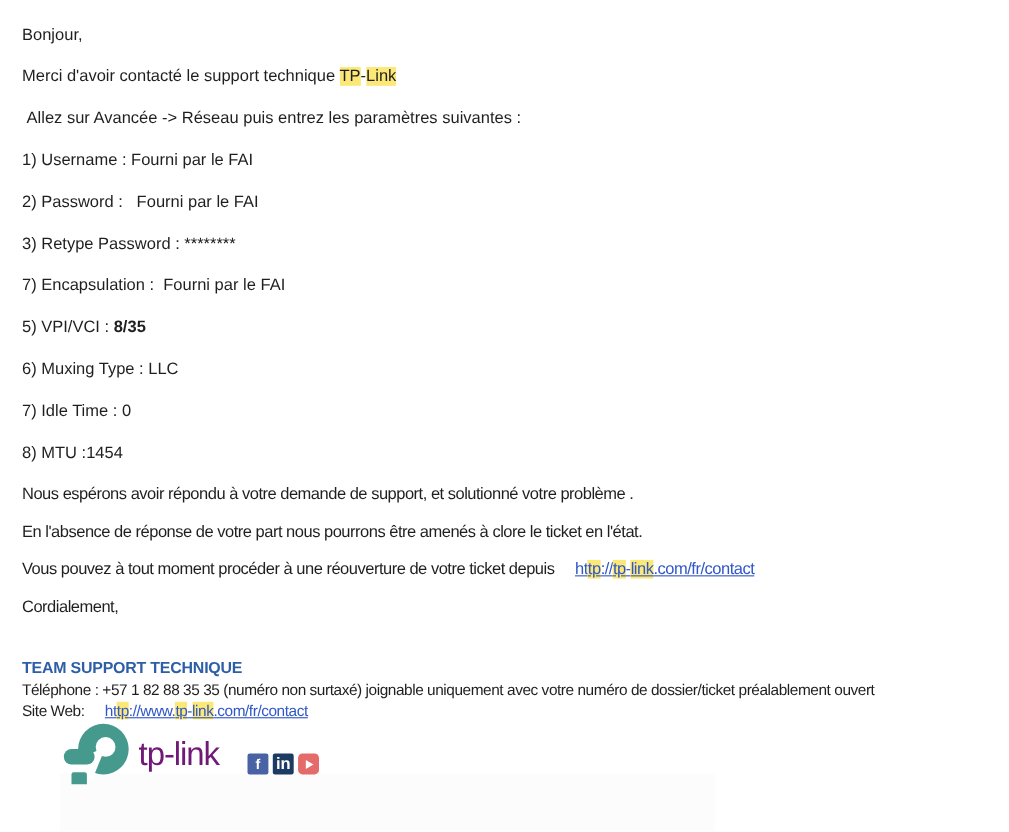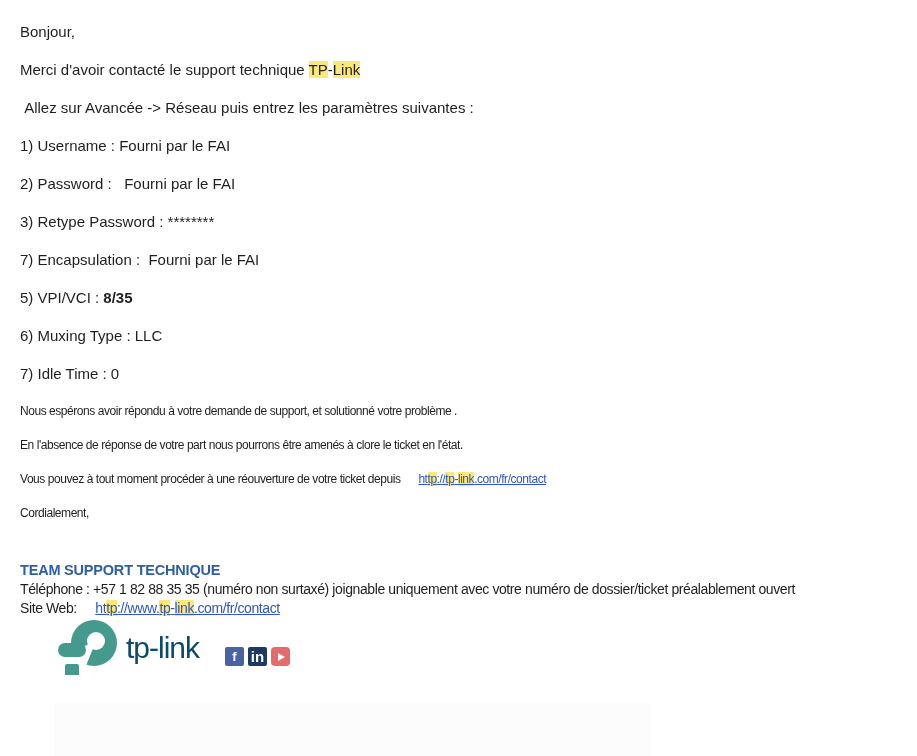--- a/index.html
+++ b/index.html
@@ -11,35 +11,35 @@
     --linkedin:#1d3a63;
     --youtube:#e56a6a;
     --text:#1f1f1f;
   }
   *{box-sizing:border-box;}
   html,body{margin:0;padding:0;}
   body{width:917px;height:756px;background:#ffffff;overflow:hidden;
        font-family:"Liberation Sans",sans-serif;color:var(--text);}
   .page{position:relative;width:904px;height:756px;padding:22px 20px 0;overflow:hidden;}
   .gray-band{position:absolute;left:55px;top:703px;width:595px;height:53px;background:#fcfcfc;}
-  p{margin:0 0 19px;line-height:19px;font-size:12px;white-space:pre-wrap;}
+  p{margin:0 0 19px;line-height:19px;font-size:15px;white-space:pre-wrap;}
   .cal{font-size:15px;}
   .settings{margin-top:3px;}
   .settings b{font-weight:bold;}
   .nar{letter-spacing:-0.45px;margin-bottom:15px;}
   .hl{background:var(--highlight);}
   a.lnk{color:var(--link);text-decoration:underline;cursor:pointer;margin-left:15px;}
   a.lnk .hl{color:var(--link);}
   .sign-off{margin-bottom:38px;}
   .team{color:var(--team_blue);font-weight:bold;font-size:14.5px;letter-spacing:-0.2px;margin:0;line-height:19px;}
   .sigline{font-size:14px;letter-spacing:-0.4px;margin:0;line-height:19px;}
   .logo-row{position:relative;margin-top:1px;margin-left:37px;height:56px;
             display:flex;align-items:flex-start;}
   .logo-mark{flex:0 0 auto;}
-  .logo-text{font-size:30px;letter-spacing:-1px;color:#0c4a6e;margin-left:7px;margin-top:12px;
+  .logo-text{font-size:30px;letter-spacing:-1px;color:#701a75;margin-left:7px;margin-top:12px;
              font-weight:normal;white-space:nowrap;}
   .social{display:flex;align-items:center;margin-left:26px;margin-top:28px;gap:4px;}
   .ic{width:19px;height:19px;display:flex;align-items:center;justify-content:center;
       color:#ffffff;font-weight:bold;font-size:13px;cursor:pointer;}
   .ic.fb{background:var(--facebook);border-radius:2px;}
   .ic.li{background:var(--linkedin);border-radius:2px;font-size:15px;}
   .ic.yt{background:var(--youtube);border-radius:4px;}
   .play{width:0;height:0;border-left:7px solid #ffffff;border-top:4.5px solid transparent;
         border-bottom:4.5px solid transparent;margin-left:2px;}
 </style>
@@ -56,20 +56,21 @@
   <p class="cal"> Allez sur Avancée -&gt; Réseau puis entrez les paramètres suivantes :</p>
 
   <div class="settings">
     <p class="cal"><span>1) Username : Fourni par le FAI</span><b></b></p>
     <p class="cal"><span>2) Password :   Fourni par le FAI</span><b></b></p>
     <p class="cal"><span>3) Retype Password : ********</span><b></b></p>
     <p class="cal"><span>7) Encapsulation :  Fourni par le FAI</span><b></b></p>
     <p class="cal"><span>5) VPI/VCI : </span><b>8/35</b></p>
     <p class="cal"><span>6) Muxing Type : LLC</span><b></b></p>
     <p class="cal"><span>7) Idle Time : 0</span><b></b></p>
+    <p class="cal"><span>8) MTU :1454</span><b></b></p>
   </div>
 
   <p class="nar">Nous espérons avoir répondu à votre demande de support, et solutionné votre problème .</p>
   <p class="nar">En l'absence de réponse de votre part nous pourrons être amenés à clore le ticket en l'état.</p>
 
   <p class="nar"><span>Vous pouvez à tout moment procéder à une réouverture de votre ticket depuis </span><a class="lnk"><span>ht</span><span class="hl">tp</span><span>://</span><span class="hl">tp</span><span>-</span><span class="hl">link</span><span>.com/fr/contact</span></a></p>
 
   <p class="nar sign-off">Cordialement,</p>
 
   <div class="sig">

